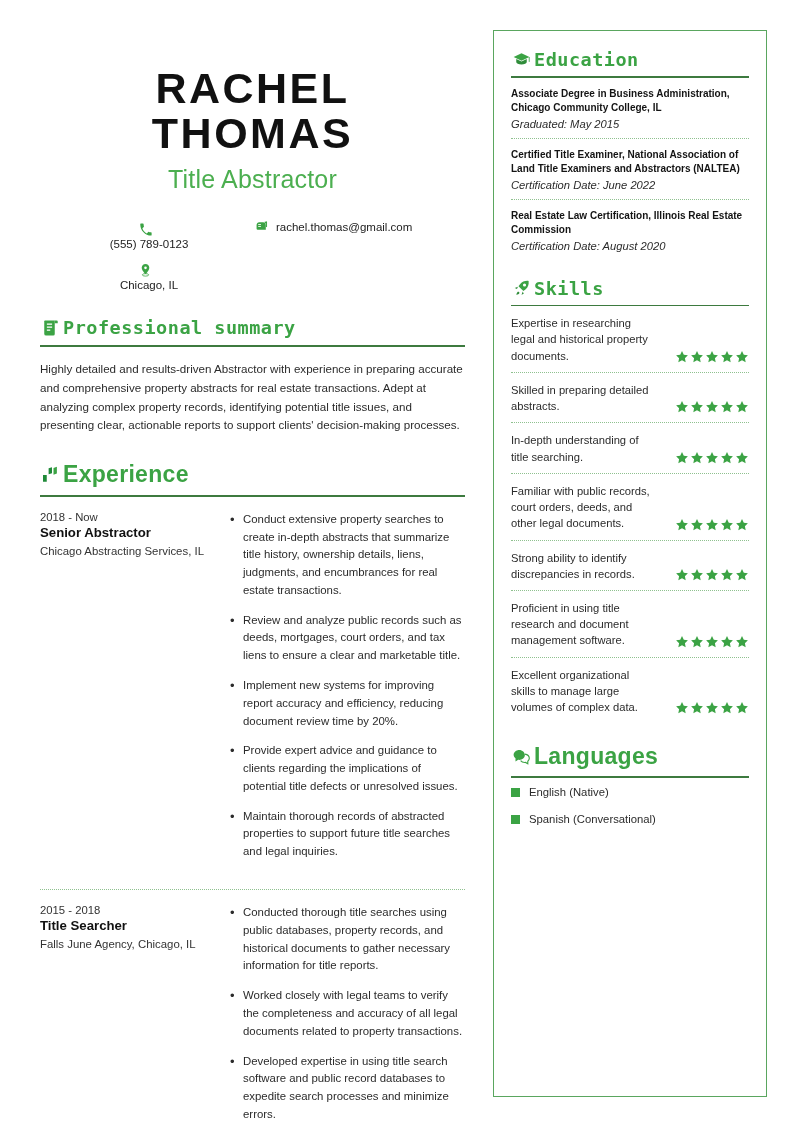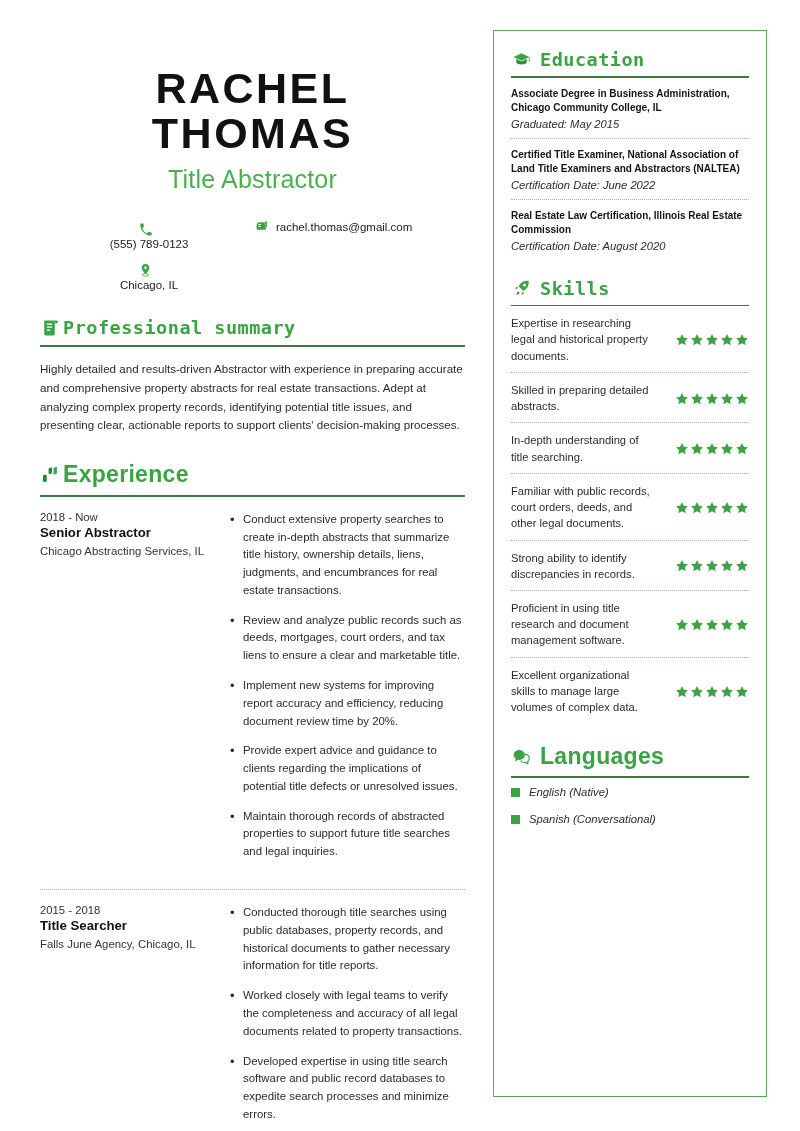--- a/index.html
+++ b/index.html
@@ -80,39 +80,39 @@
 
   
   .right-col {
     position: absolute; left: 493px; top: 30px;
     width: 274px; height: 1067px;
     border: 1.4px solid #5aa65f;
     background: #fff;
     padding: 18px 17px 10px 17px;
   }
   .r-section { margin-bottom: 4px; }
-  .r-sec-head { display: flex; align-items: center; gap: 9px; padding-bottom: 6px; }
+  .r-sec-head { display: flex; align-items: center; gap: 3px; padding-bottom: 6px; }
   .r-sec-head .sh-icon { width: 20px; height: 20px; display:flex; align-items:center; justify-content:center; }
 
   .edu-entry { padding: 9px 0 8px 0; }
   .edu-title { font-size: 10px; font-weight: bold; color: #141414; line-height: 1.45; }
   .edu-date { font-size: 11.2px; font-style: italic; color: #2b2b2b; margin-top: 2px; }
   .r-dotted {
     border-top: 1.4px dotted #8fc18f; width: 100%;
   }
 
   .skill-row {
-    display: flex; align-items: center; justify-content: space-between;
+    display: flex; align-items: flex-end; justify-content: space-between;
     padding: 9px 0 8px 0; gap: 8px;
   }
   .skill-name { font-size: 11.2px; line-height: 1.45; color: #2b2b2b; flex: 1; max-width: 140px; }
   .stars { display: flex; gap: 1px; flex: 0 0 auto; padding-top: 1px; }
 
   .lang-list { list-style: none; padding-top: 8px; }
-  .lang-item { display: flex; align-items: center; gap: 9px; margin-bottom: 15px; font-style: italic; }
+  .lang-item { display: flex; align-items: center; gap: 9px; margin-bottom: 15px; }
   .lang-sq { width: 9px; height: 9px; background: #3ba344; flex: 0 0 9px; }
   .lang-label { font-size: 11.3px; color: #2b2b2b; }
 </style>
 </head>
 <body>
 
 <div class="page">
 
   <div class="left-col">
 

